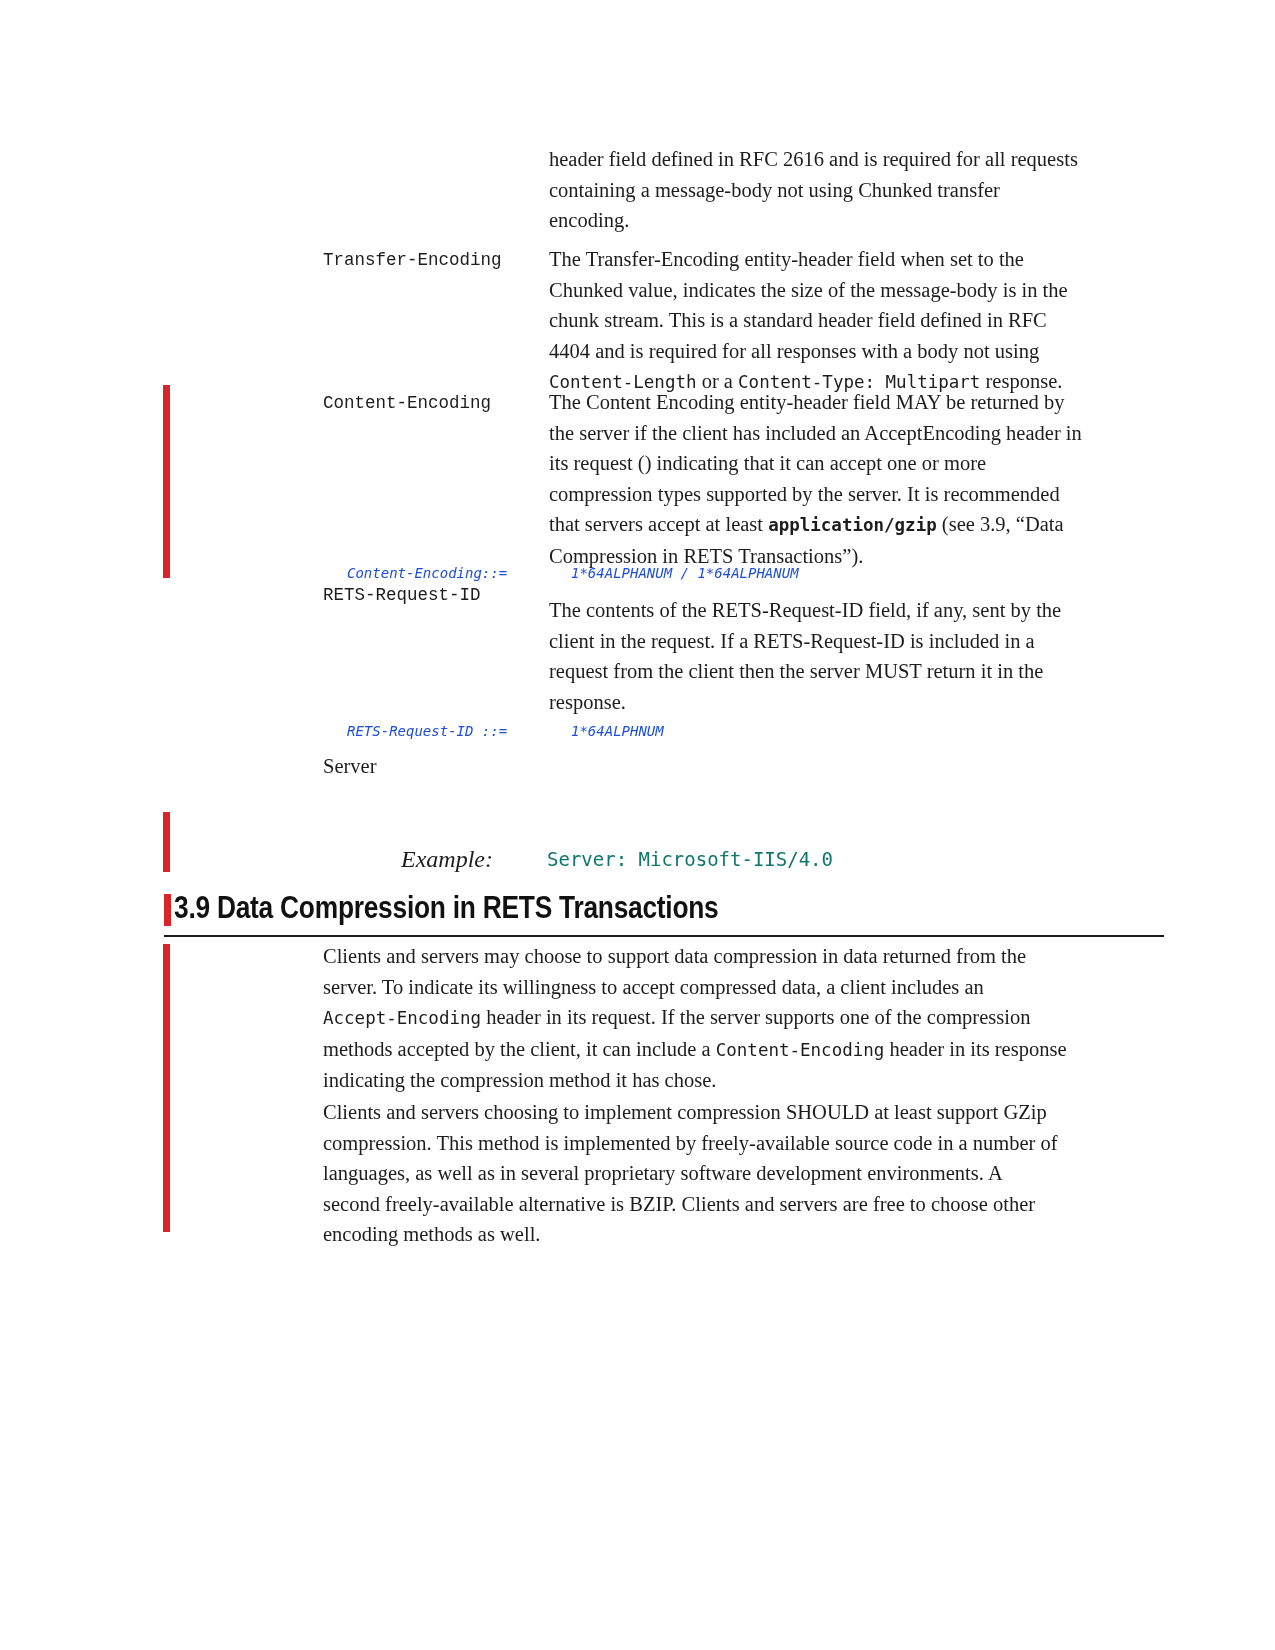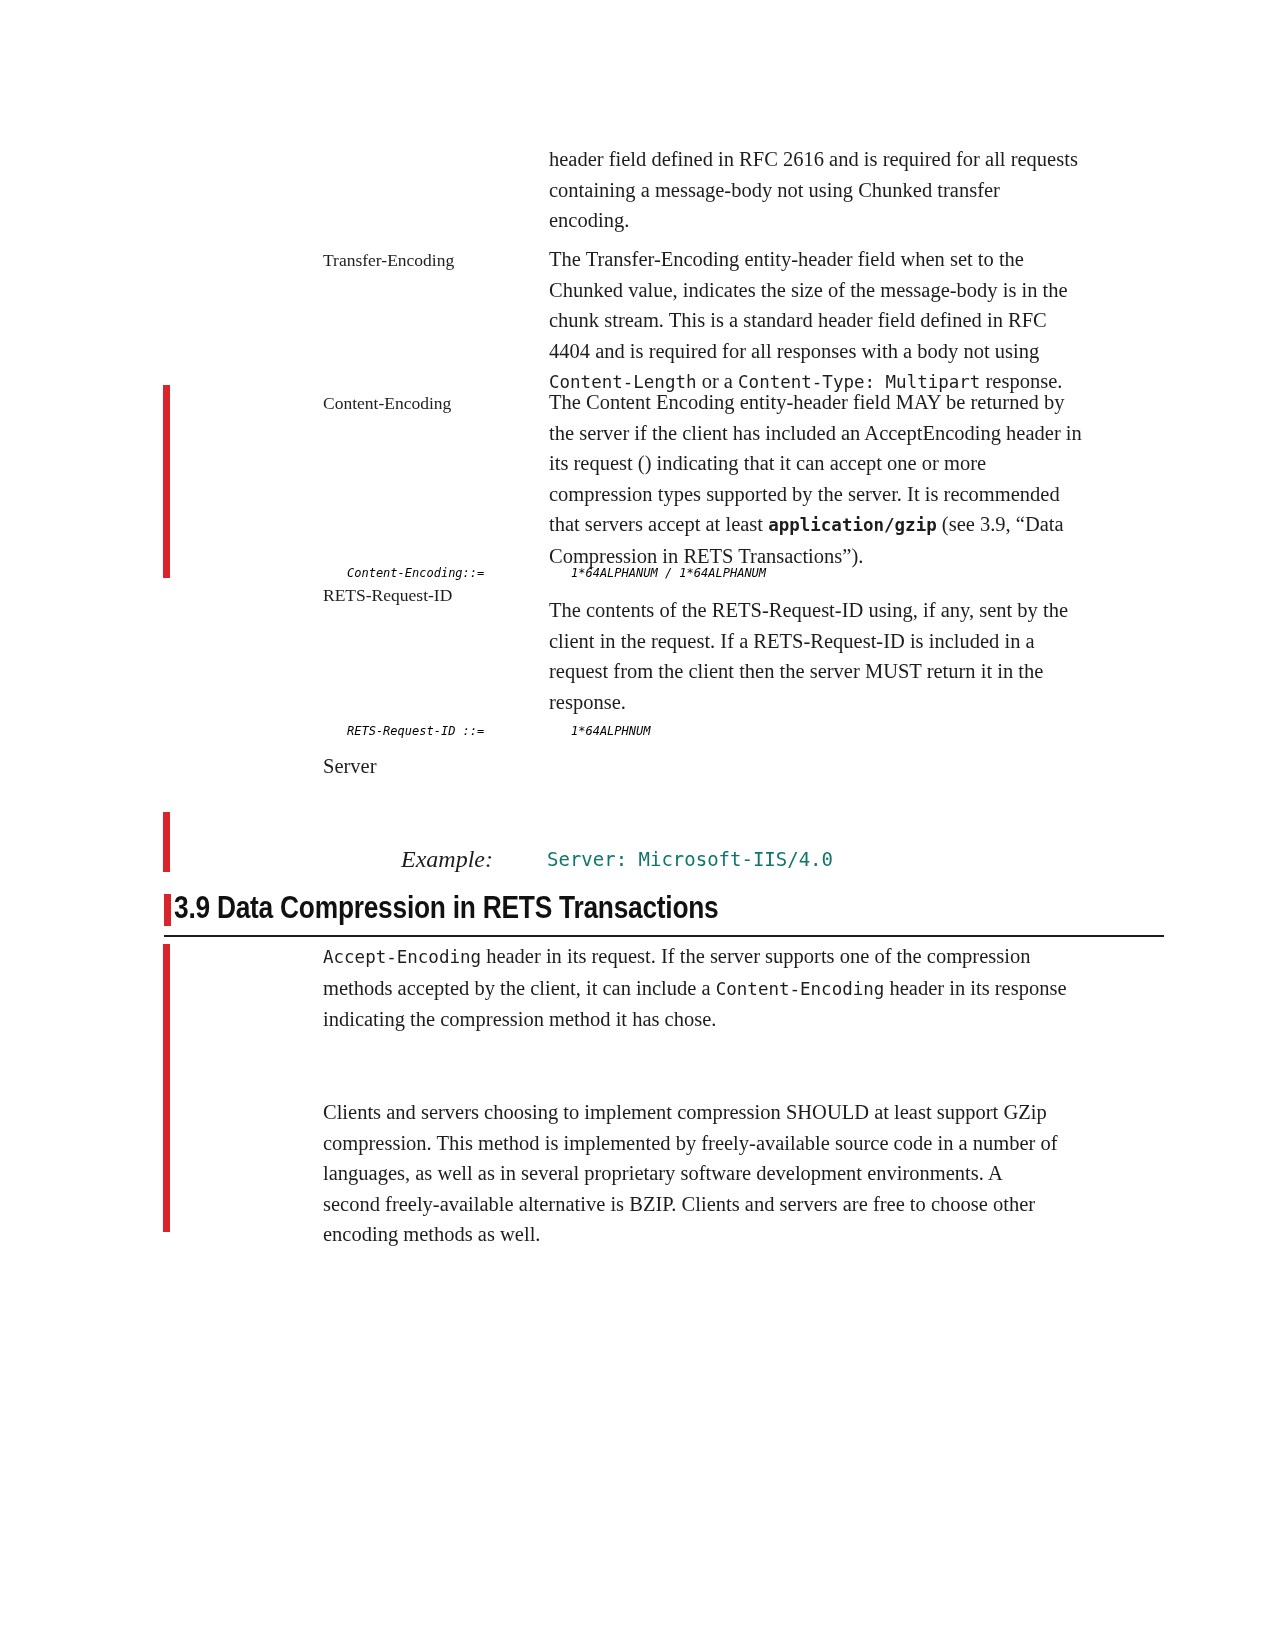--- a/index.html
+++ b/index.html
@@ -19,29 +19,29 @@
     font-size:20.5px;line-height:30.5px;
     white-space:pre-wrap;color:#1d1d1d;
   }
   .desc{width:605px;}
   .para{width:832px;}
   
   .m{font-family:"DejaVu Sans Mono", monospace;font-size:17.5px;}
   .mb{font-family:"DejaVu Sans Mono", monospace;font-size:17.5px;font-weight:bold;}
   
   .term{
-    font-family:Liberation Serif, serif;
+    font-family:Liberation Mono, monospace;
     font-size:17.5px;line-height:30.5px;color:#1d1d1d;
     white-space:nowrap;
   }
   .term-serif{font-family:"Liberation Serif", serif;font-size:20.5px;line-height:30.5px;}
   
   .abnf{
     font-family:"DejaVu Sans Mono", monospace;
-    font-style:italic;font-size:12px;line-height:26px;color:#000000;
+    font-style:italic;font-size:14px;line-height:26px;color:#1d4ed8;
     white-space:nowrap;
   }
   .example-label{
     font-family:"Liberation Serif", serif;
     font-style:italic;font-size:24px;line-height:28px;
     width:110px;
   }
   .code-line{
     font-family:"DejaVu Sans Mono", monospace;
     font-size:19px;line-height:28px;white-space:nowrap;color:#0f766e;
@@ -82,40 +82,42 @@
 the server if the client has included an AcceptEncoding header in
 its request () indicating that it can accept one or more
 compression types supported by the server. It is recommended
 that servers accept at least </span><span class="mb">application/gzip</span><span> (see 3.9, “Data
 Compression in RETS Transactions”).</span></div>
 
   <div class="abs abnf" style="left:323px;top:560px;">Content-Encoding::=</div>
   <div class="abs abnf" style="left:547px;top:560px;">1*64ALPHANUM / 1*64ALPHANUM</div>
 
   <div class="abs term" style="left:299px;top:580px;">RETS-Request-ID</div>
-  <div class="abs serif-block desc" style="left:525px;top:595px;"><span>The contents of the RETS-Request-ID using, if any, sent by the
+  <div class="abs serif-block desc" style="left:525px;top:595px;"><span>The contents of the RETS-Request-ID field, if any, sent by the
 client in the request. If a RETS-Request-ID is included in a
 request from the client then the server MUST return it in the
 response.</span></div>
 
   <div class="abs abnf" style="left:323px;top:718px;">RETS-Request-ID ::=</div>
   <div class="abs abnf" style="left:547px;top:718px;">1*64ALPHNUM</div>
 
   <div class="abs changebar" style="left:139px;top:812px;height:60px;"></div>
   <div class="abs term term-serif" style="left:299px;top:751px;">Server</div>
 
   <div class="abs example-label" style="left:377px;top:845px;">Example:</div>
   <div class="abs code-line" style="left:523px;top:845px;">Server: Microsoft-IIS/4.0</div>
 
   <div class="abs changebar" style="left:140px;top:894px;height:32px;"></div>
   <div class="abs section-title" style="left:150px;top:891px;">3.9 Data Compression in RETS Transactions</div>
   <div class="abs heading-rule" style="left:140px;top:935px;width:1000px;"></div>
 
   <div class="abs changebar" style="left:139px;top:944px;height:288px;"></div>
-  <div class="abs serif-block para" style="left:299px;top:941px;"><span class="m">Accept-Encoding</span><span> header in its request. If the server supports one of the compression
+  <div class="abs serif-block para" style="left:299px;top:941px;"><span>Clients and servers may choose to support data compression in data returned from the
+server. To indicate its willingness to accept compressed data, a client includes an
+</span><span class="m">Accept-Encoding</span><span> header in its request. If the server supports one of the compression
 methods accepted by the client, it can include a </span><span class="m">Content-Encoding</span><span> header in its response
 indicating the compression method it has chose.</span></div>
   <div class="abs serif-block para" style="left:299px;top:1097px;"><span>Clients and servers choosing to implement compression SHOULD at least support GZip
 compression. This method is implemented by freely-available source code in a number of
 languages, as well as in several proprietary software development environments. A
 second freely-available alternative is BZIP. Clients and servers are free to choose other
 encoding methods as well.</span></div>
 
   <div class="abs footer-text" style="left:146px;top:1546px;">
     <span>3-6</span><span style="display:inline-block;width:23px;"></span><span>Real Estate Transaction Specification</span>

